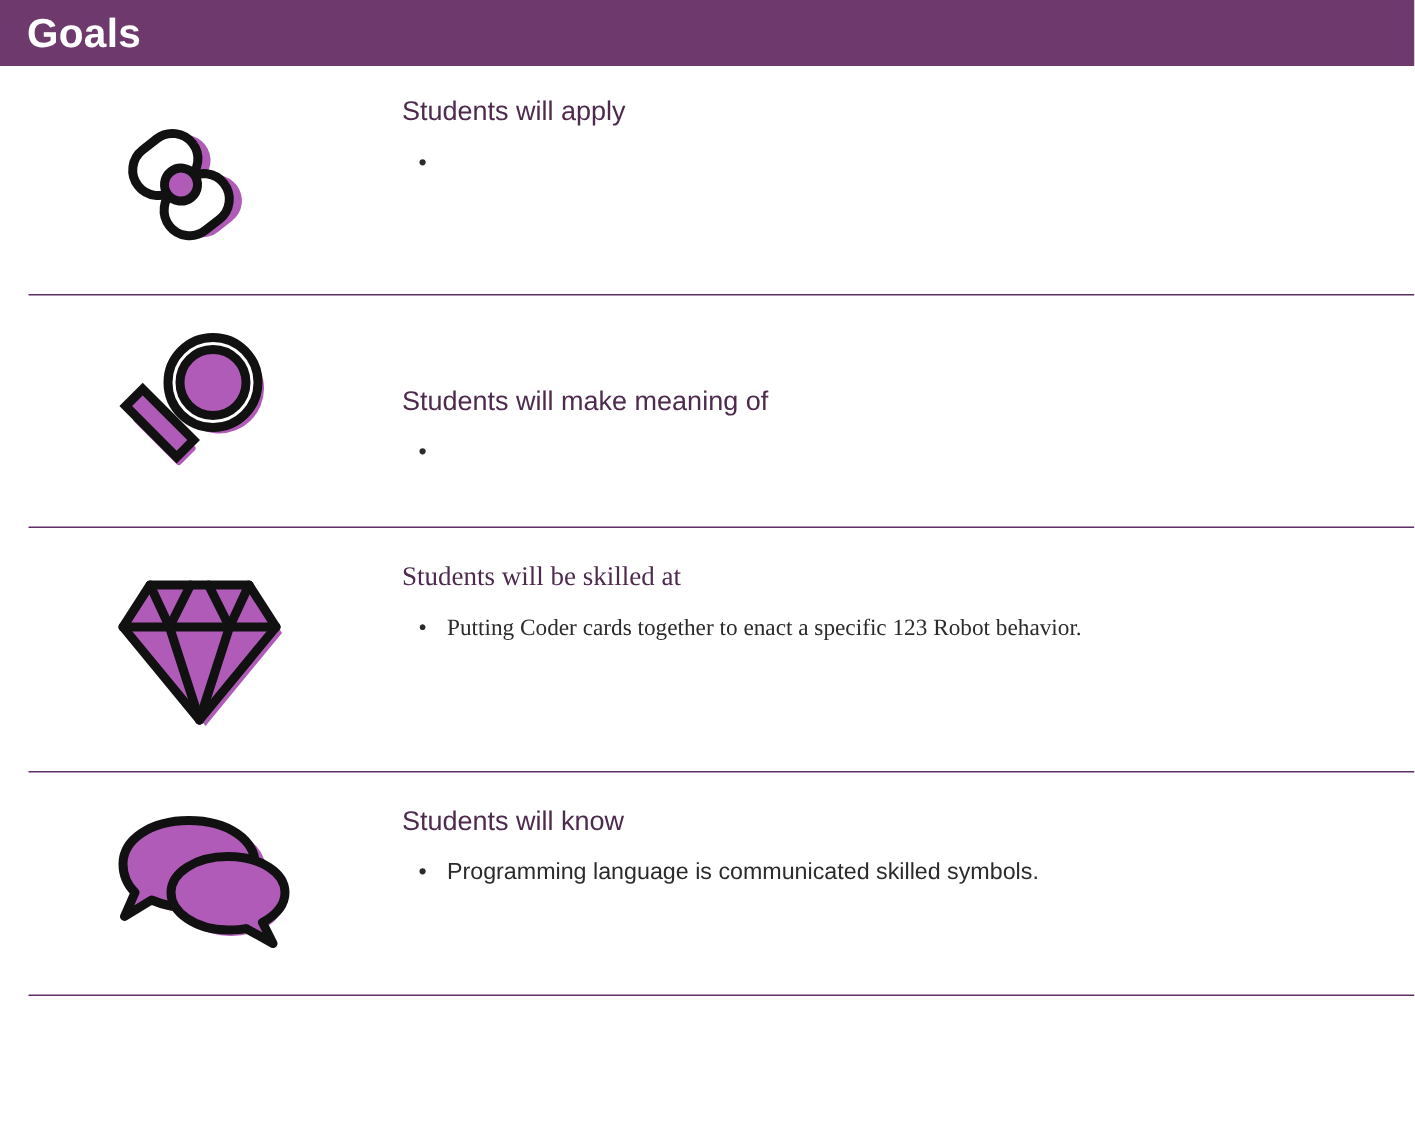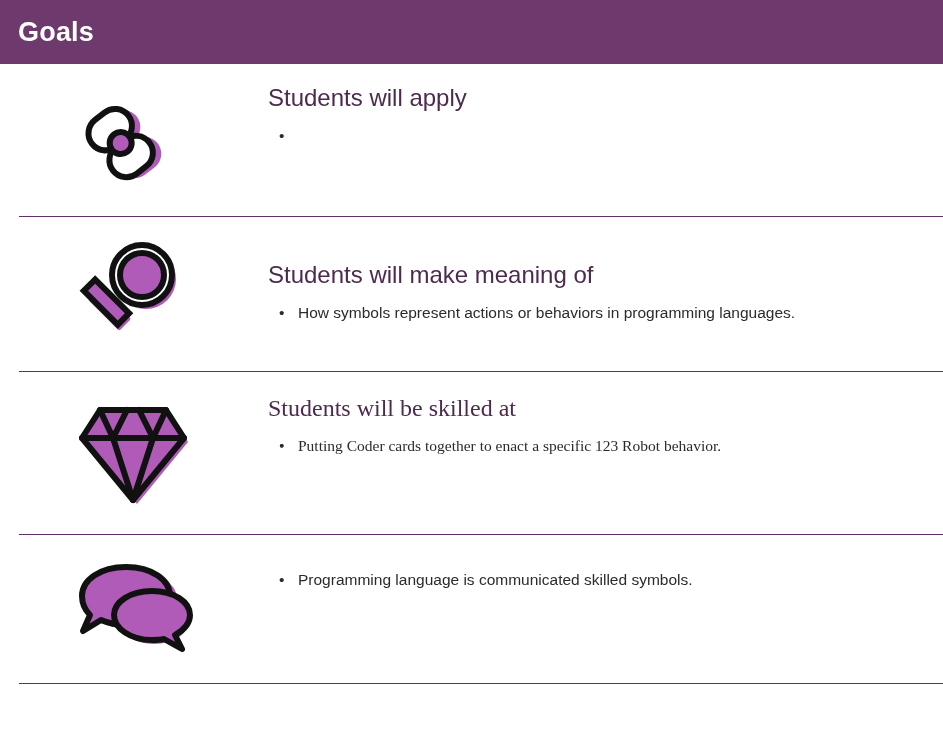--- a/index.html
+++ b/index.html
@@ -10,21 +10,21 @@
   body {
     width: 943px;
     height: 748px;
     font-family: "Liberation Sans", sans-serif;
     -webkit-font-smoothing: antialiased;
     overflow: hidden;
   }
 
   
   .header-bar {
-    height: 64px;
+    height: 44px;
     background: #6e3a6e;
     display: flex;
     align-items: center;
     padding-left: 18px;
     box-sizing: border-box;
   }
   .header-title {
     color: #ffffff;
     font-size: 27px;
     font-weight: bold;
@@ -55,21 +55,21 @@
   }
 
   .goal-content-cell {
     flex: 1 1 auto;
     padding-right: 48px;
     box-sizing: border-box;
   }
 
   .goal-heading {
     color: #4d2a4e;
-    font-size: 24px;
+    font-size: 18px;
     font-weight: normal;
     margin: 0;
     padding: 0;
     line-height: 1.2;
   }
 
   .goal-bullets {
     margin: 10px 0 0 0;
     padding: 0 0 0 28px;
     list-style: none;
@@ -162,21 +162,21 @@
         </g>
 
         <circle cx="68" cy="36" r="30" fill="#ffffff" stroke="#111111" stroke-width="6"></circle>
 
         <circle cx="68" cy="36" r="22" fill="#b05bb8" stroke="#111111" stroke-width="6"></circle>
       </svg>
     </div>
     <div class="goal-content-cell">
       <h2 class="goal-heading">Students will make meaning of</h2>
       <ul class="goal-bullets">
-        <li><span class="bullet-dot">•</span><span>How symbols represent actions or behaviors in programming languages.</span></li>
+        <li><span class="bullet-dot">•</span></li>
       </ul>
     </div>
   </div>
 
   <div class="divider"></div>
 
   <div class="goal-row row-skilled">
     <div class="goal-icon-cell">
       <svg class="icon-svg" width="124" height="116" viewBox="0 0 124 116">
 
@@ -230,20 +230,21 @@
                  C 104 34 120 45 120 58
                  C 120 66 114 73 105 78
                  L 112 92
                  L 94 82
                  C 90 83 86 83 82 83
                  C 60 83 44 71 44 58
                  C 44 45 60 34 82 34 Z" fill="#b05bb8" stroke="#111111" stroke-width="6" stroke-linejoin="round"></path>
       </svg>
     </div>
     <div class="goal-content-cell">
+      <h2 class="goal-heading">Students will know</h2>
       <ul class="goal-bullets">
         <li><span class="bullet-dot">•</span><span>Programming language is communicated skilled symbols.</span></li>
       </ul>
     </div>
   </div>
 
   <div class="divider"></div>
 
 </div>
 

